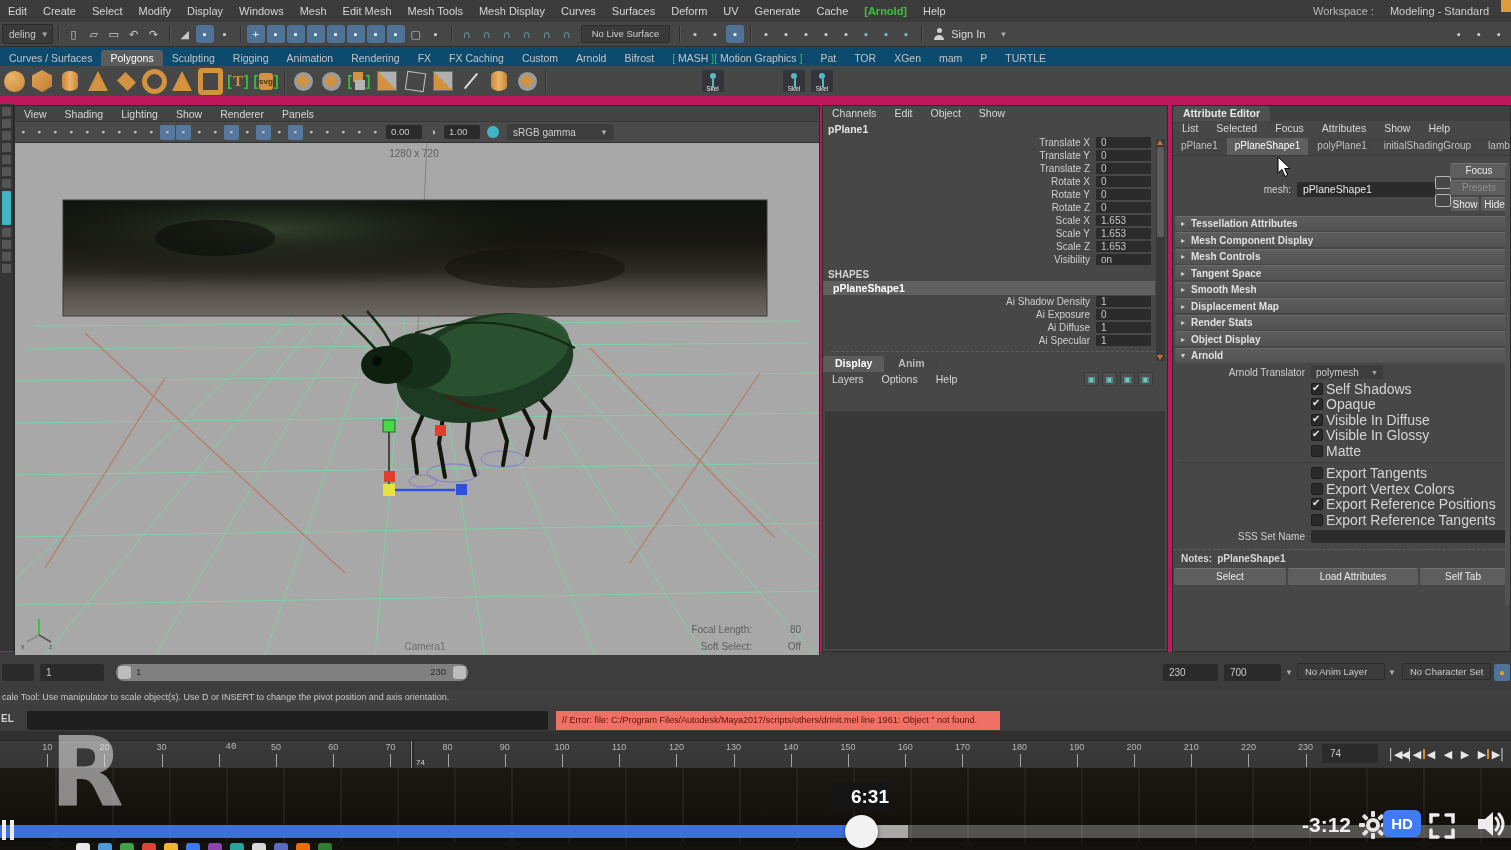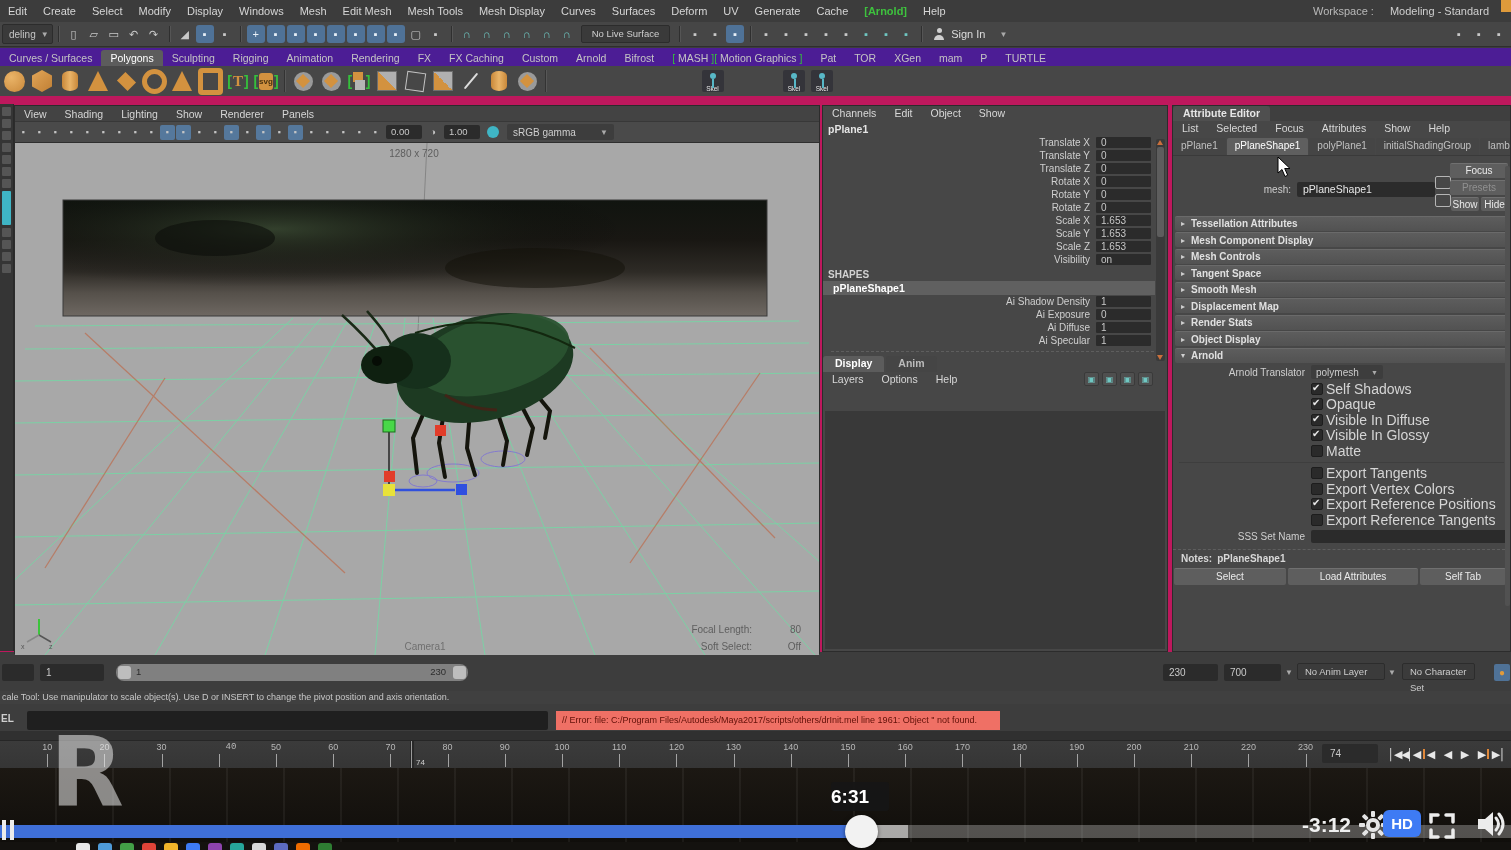--- a/index.html
+++ b/index.html
@@ -22,21 +22,21 @@
   .tbi.hl{background:#4f7297;color:#e8f0f8;}
   .tbi.teal{color:#6fc7c2;}
   .nls{background:#3a3a3a;border:1px solid #2c2c2c;border-radius:2px;height:16px;line-height:16px;font-size:9.5px;color:#cfcfcf;padding:0 10px;margin:0 4px;}
   .signin{display:flex;align-items:center;margin:0 6px;font-size:11px;color:#dcdcdc;}
   .avatar{width:12px;height:12px;position:relative;margin-right:6px;}
   .avatar::before{content:"";position:absolute;top:0;left:3.5px;width:5px;height:5px;border-radius:50%;background:#d0d0d0;}
   .avatar::after{content:"";position:absolute;bottom:0;left:1px;width:10px;height:5px;border-radius:5px 5px 0 0;background:#d0d0d0;}
   .signin .dd{margin-left:14px;font-size:8px;color:#aaa;}
   .tb-right{margin-left:auto;display:flex;align-items:center;margin-right:2px;}
   
-  .shelftabs{position:absolute;top:48px;left:0;width:100%;height:18px;background:#4c1d95;display:flex;align-items:flex-end;border-bottom:1px solid #363636;}
+  .shelftabs{position:absolute;top:48px;left:0;width:100%;height:18px;background:#0c4a6e;display:flex;align-items:flex-end;border-bottom:1px solid #363636;}
   .stab{font-size:10.5px;color:#c4c4c4;padding:2px 9px;white-space:nowrap;}
   .stab.active{background:#5c5c5c;color:#fff;border-radius:3px 3px 0 0;}
   .gbr2{color:#35c03c;}
   .shelficons{position:absolute;top:66px;left:0;width:100%;height:30px;background:#474747;display:flex;align-items:center;border-bottom:1px solid #303030;}
   .si{width:25px;height:26px;margin:1px 1.5px;position:relative;display:flex;align-items:center;justify-content:center;}
   .si.gap{margin-left:150px;} .si.gap2{margin-left:55px;}
   .si-sep{width:1px;height:22px;background:#333;box-shadow:1px 0 0 #575757;margin:0 4px;}
   .o-circle{width:21px;height:21px;border-radius:50%;background:radial-gradient(circle at 35% 30%,#eab468,#c9883a);}
   .o-hex{width:20px;height:22px;background:linear-gradient(135deg,#e2a658,#c07f34);clip-path:polygon(50% 0,100% 25%,100% 75%,50% 100%,0 75%,0 25%);}
   .o-cyl{width:16px;height:20px;background:linear-gradient(90deg,#c9883a,#eab468,#c9883a);border-radius:8px/5px;}
@@ -155,21 +155,21 @@
   .ph-label{position:absolute;left:416px;top:17px;font-size:8px;color:#cfcfcf;}
   .curframe{position:absolute;left:1322px;top:3px;width:56px;height:19px;background:#2b2b2b;border-radius:2px;color:#c9c9c9;font-size:10px;line-height:19px;padding-left:8px;box-sizing:border-box;}
   .playback{position:absolute;left:1388px;top:4px;display:flex;}
   .pbtn{position:relative;width:17px;height:18px;color:#e8e8e8;font-size:11px;text-align:center;line-height:18px;letter-spacing:-1px;}
   .pbtn.acc-left::before{content:"";position:absolute;left:1px;top:4px;width:2px;height:10px;background:#e0883a;}
   .pbtn.acc-right::before{content:"";position:absolute;right:1px;top:4px;width:2px;height:10px;background:#e0883a;}
   
   .video-bottom{position:absolute;top:768px;left:0;width:100%;height:82px;background:linear-gradient(#1c1813,#0f0d0a);}
   .video-bottom::before{content:"";position:absolute;inset:0;background:repeating-linear-gradient(90deg,transparent 0 55px,rgba(255,255,255,.05) 55px 57px);}
   .watermark{position:absolute;left:50px;top:733px;font-size:96px;font-weight:bold;color:rgba(235,235,235,.55);line-height:.85;z-index:30;font-family:"DejaVu Sans",sans-serif;}
-  .tooltip{position:absolute;left:831px;top:782px;width:58px;height:29px;background:rgba(22,22,22,.92);border-radius:3px;color:#fff;font-size:19px;font-weight:bold;text-align:left;line-height:29px;z-index:31;}
+  .tooltip{position:absolute;left:831px;top:782px;width:58px;height:29px;background:rgba(22,22,22,.92);border-radius:3px;color:#fff;font-size:19px;font-weight:bold;text-align:right;line-height:29px;z-index:31;}
   .ptrack{position:absolute;left:0;top:825px;width:1511px;height:13px;background:rgba(255,255,255,.28);z-index:31;}
   .pbuffer{position:absolute;left:862px;top:825px;width:46px;height:13px;background:rgba(255,255,255,.5);z-index:32;}
   .pfill{position:absolute;left:0;top:825px;width:862px;height:13px;background:#3f6fd8;z-index:33;}
   .pknob{position:absolute;left:845px;top:815px;width:33px;height:33px;border-radius:50%;background:#f2f2f2;box-shadow:0 1px 4px rgba(0,0,0,.5);z-index:34;}
   .pauseicon{position:absolute;left:2px;top:820px;z-index:35;display:flex;}
   .pauseicon i{display:block;width:4px;height:20px;background:#ececec;margin-right:4px;}
   .remaining{position:absolute;left:1302px;top:813px;font-size:21px;font-weight:bold;color:#f0f0f0;z-index:35;}
   .gear{position:absolute;left:1358px;top:810px;z-index:35;}
   .hdbadge{position:absolute;left:1383px;top:810px;width:38px;height:27px;border-radius:6px;background:#3e7bf4;color:#fff;font-size:15px;font-weight:bold;text-align:center;line-height:27px;z-index:36;}
   .fsicon{position:absolute;left:1428px;top:812px;z-index:35;}
@@ -789,21 +789,21 @@
         <div class="rs-h" style="left:2px;"></div>
         <div class="rs-lab" style="left:20px;">1</div>
         <div class="rs-lab" style="right:22px;">230</div>
         <div class="rs-h" style="right:2px;"></div>
       </div>
       <div class="f-dark" style="left:1163px;top:1px;width:55px;">230</div>
       <div class="f-dark" style="left:1224px;top:1px;width:57px;">700</div>
       <div class="ddarrow" style="left:1285px;">▼</div>
       <div class="f-box" style="left:1297px;width:88px;">No Anim Layer</div>
       <div class="ddarrow" style="left:1388px;">▼</div>
-      <div class="f-box" style="left:1402px;width:73px;">No Character Set</div>
+      <div class="f-box" style="left:1402px;width:89px;">No Character Set</div>
       <div class="charbtn">●</div>
     </div>
 
     <div class="helpline">cale Tool: Use manipulator to scale object(s). Use D or INSERT to change the pivot position and axis orientation.</div>
 
     <div class="melrow">
       <span class="mel-label">EL</span>
       <div class="mel-input"></div>
       <div class="mel-error">// Error: file: C:/Program Files/Autodesk/Maya2017/scripts/others/drInit.mel line 1961: Object '' not found.</div>
     </div>

